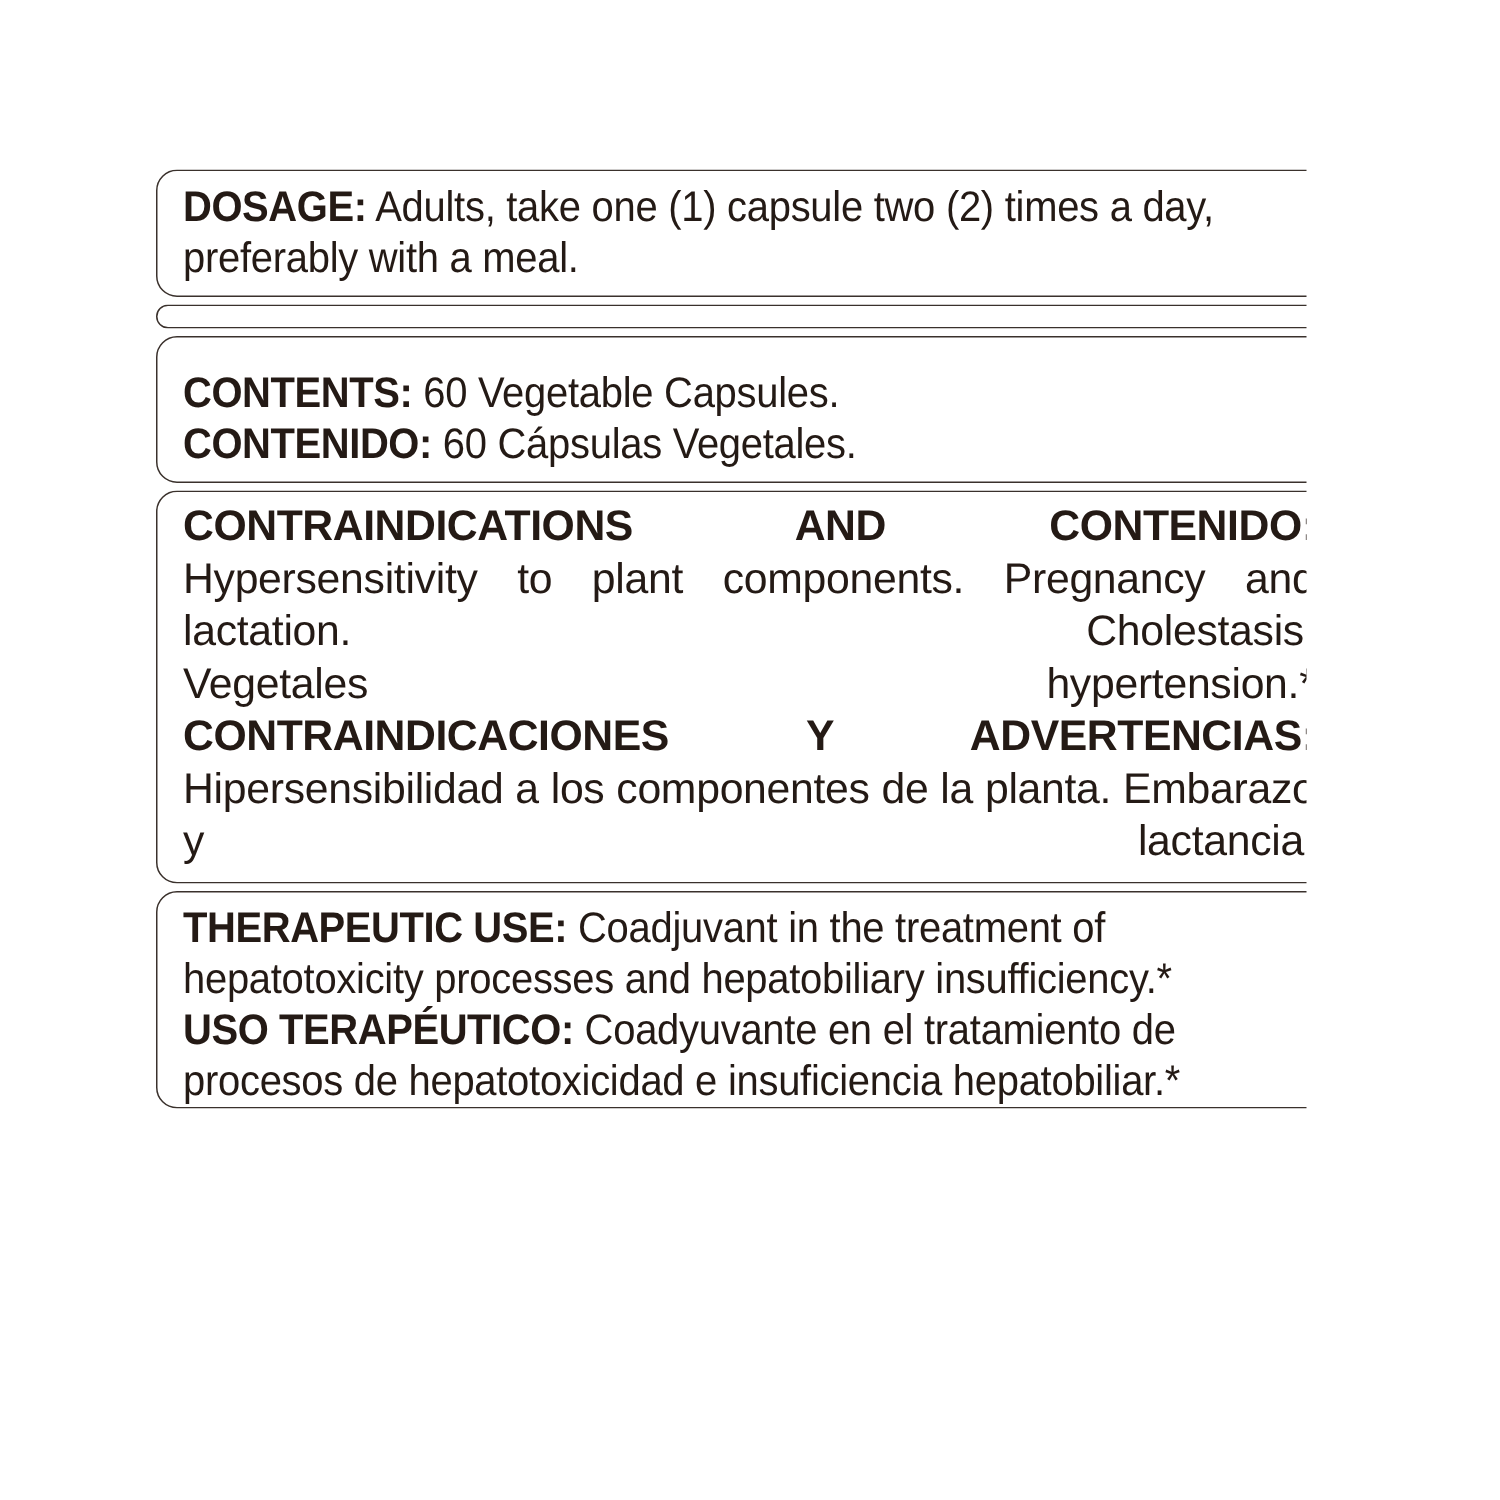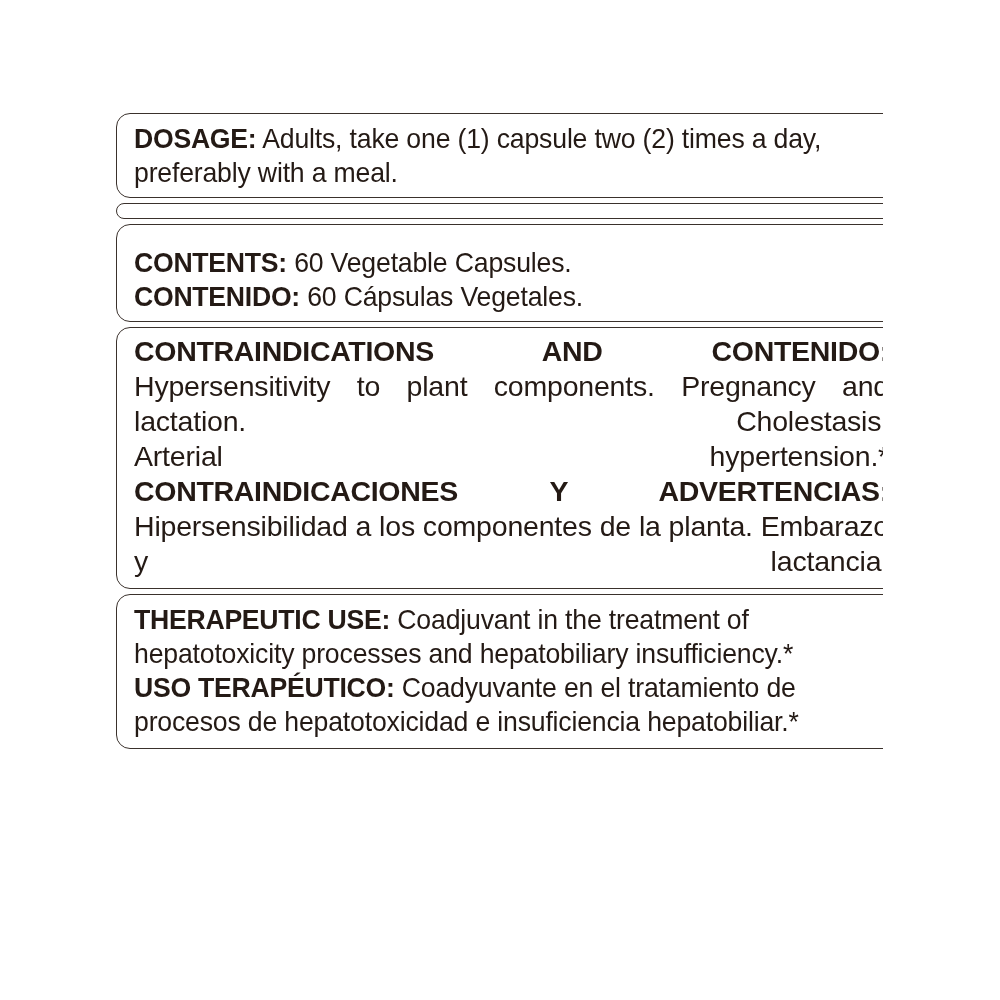--- a/index.html
+++ b/index.html
@@ -25,21 +25,20 @@
     background: #ffffff;
   }
 
   
   #panel-stack {
     position: absolute;
     left: 104px;
     top: 113px;
     width: 790px;            
     display: block;
-    margin-left: 12px;
   }
 
   .panel {
     position: relative;
     box-sizing: border-box;
     border: 1.6px solid #3a312c;
     border-radius: 14px;
     background: #ffffff;
     padding: 6px 16px 7px 17px;
     margin-bottom: 5px;
@@ -77,21 +76,21 @@
   .just-all { text-align: justify; text-align-last: justify; }
 
   .block { margin: 0; padding: 0; }
   .block + .block { margin-top: 0px; }
 
   
   #panel-dosage            { padding-top: 7px;  padding-bottom: 8px; }
   #panel-composition       { padding-top: 6px;  padding-bottom: 8px; }
   #panel-contents          { padding-top: 20px;  padding-bottom: 8px; }
   #panel-contraindications { padding-top: 6px;  padding-bottom: 9px; }
-  #panel-therapeutic       { padding-top: 7px;  padding-bottom: 10px; }
+  #panel-therapeutic       { padding-top: 7px;  padding-bottom: 0; }
 
   #panel-contraindications .line { line-height: 35px; }
   #panel-therapeutic .line { line-height: 34px; }
 </style>
 </head>
 <body>
 
 <div id="label-root">
   <div id="panel-stack">
 
@@ -117,21 +116,21 @@
           <span class="hd">CONTENIDO:</span><span> 60 Cápsulas Vegetales.</span>
         </span>
       </p>
     </section>
 
     <section class="panel" id="panel-contraindications">
       <p class="line block just-all">
         <span class="hd">CONTRAINDICATIONS AND CONTENIDO:</span><span> Hypersensitivity to plant components. Pregnancy and lactation. Cholestasis.</span>
       </p>
       <p class="line block just-all">
-        <span>Arterial</span>
+        <span>Vegetales</span>
         <span>hypertension.*</span>
       </p>
       <p class="line block just-all">
         <span class="hd">CONTRAINDICACIONES Y ADVERTENCIAS:</span><span> Hipersensibilidad a los componentes de la planta. Embarazo y lactancia.</span>
       </p>
     </section>
 
     <section class="panel" id="panel-therapeutic">
       <p class="line block">
         <span class="cond">

